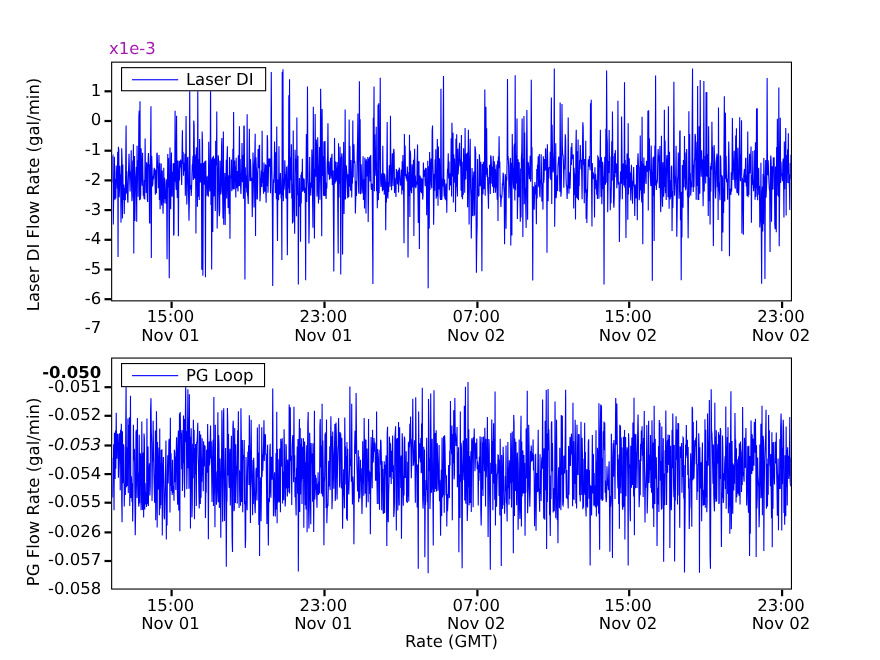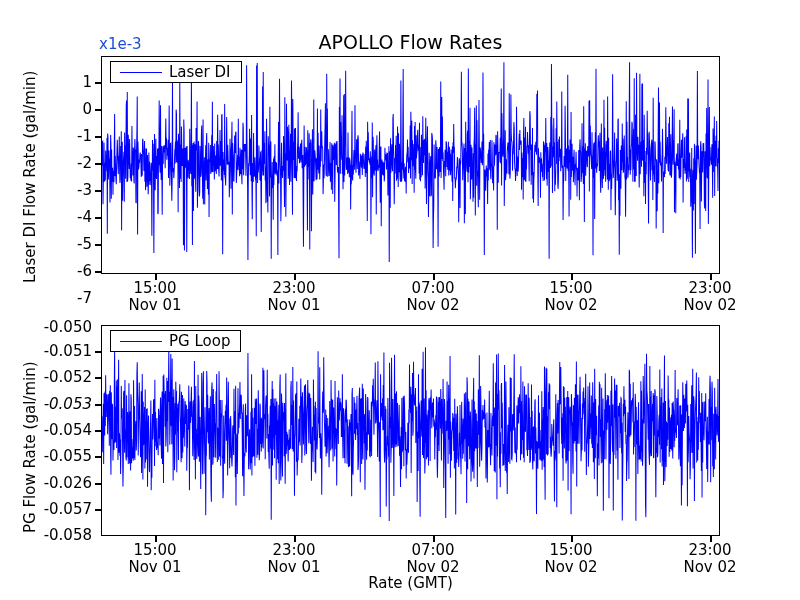--- a/index.html
+++ b/index.html
@@ -30,21 +30,21 @@
     text-align: center;
     font-size: 19px;
     line-height: 22px;
     color: #000;
     white-space: nowrap;
   }
   .offset-text {
     position: absolute;
     font-size: 15px;
     line-height: 16px;
-    color: #1d4ed8;
+    color: #a21caf;
     white-space: nowrap;
   }
   .axes {
     position: absolute;
     box-sizing: border-box;
     border: 1.6px solid #000000;
     background: #ffffff;
     overflow: hidden;
   }
   #axes-top {
@@ -134,21 +134,20 @@
     color: #000;
     white-space: nowrap;
     padding-right: 4px;
   }
 </style>
 </head>
 <body>
 
 <div id="figure">
 
-  <div class="fig-title">APOLLO Flow Rates</div>
 
   <div class="offset-text" style="left:99px; top:36px;">x1e-3</div>
 
   <div class="ylabel" style="left:22px; top:283px;">Laser DI Flow Rate (gal/min)</div>
 
   <div class="ytick" style="left:40px; top:75px; width:52px;">1</div>
   <div class="ytick" style="left:40px; top:102px; width:52px;">0</div>
   <div class="ytick" style="left:40px; top:129px; width:52px;">-1</div>
   <div class="ytick" style="left:40px; top:156px; width:52px;">-2</div>
   <div class="ytick" style="left:40px; top:183px; width:52px;">-3</div>
@@ -199,21 +198,21 @@
       </svg>
   </div>
 
   <div class="legend" style="left:110px; top:61px;">
     <span class="legend-line"></span>
     <span class="legend-label">Laser DI</span>
   </div>
 
   <div class="ylabel" style="left:22px; top:533px;">PG Flow Rate (gal/min)</div>
 
-  <div class="ytick" style="left:8px; top:320px; width:84px;">-0.050</div>
+  <div class="ytick" style="left:8px; top:332px; width:84px;font-weight:bold;">-0.050</div>
   <div class="ytick" style="left:8px; top:344px; width:84px;text-align:right;">-0.051</div>
   <div class="ytick" style="left:8px; top:370px; width:84px;">-0.052</div>
   <div class="ytick" style="left:8px; top:397px; width:84px;font-style:italic;">-0.053</div>
   <div class="ytick" style="left:8px; top:423px; width:84px;">-0.054</div>
   <div class="ytick" style="left:8px; top:449px; width:84px;">-0.055</div>
   <div class="ytick" style="left:8px; top:476px; width:84px;">-0.026</div>
   <div class="ytick" style="left:8px; top:502px; width:84px;">-0.057</div>
   <div class="ytick" style="left:8px; top:528px; width:84px;">-0.058</div>
 
   <div class="tickmark-h" style="left:95px; top:351px; width:6px;"></div>

